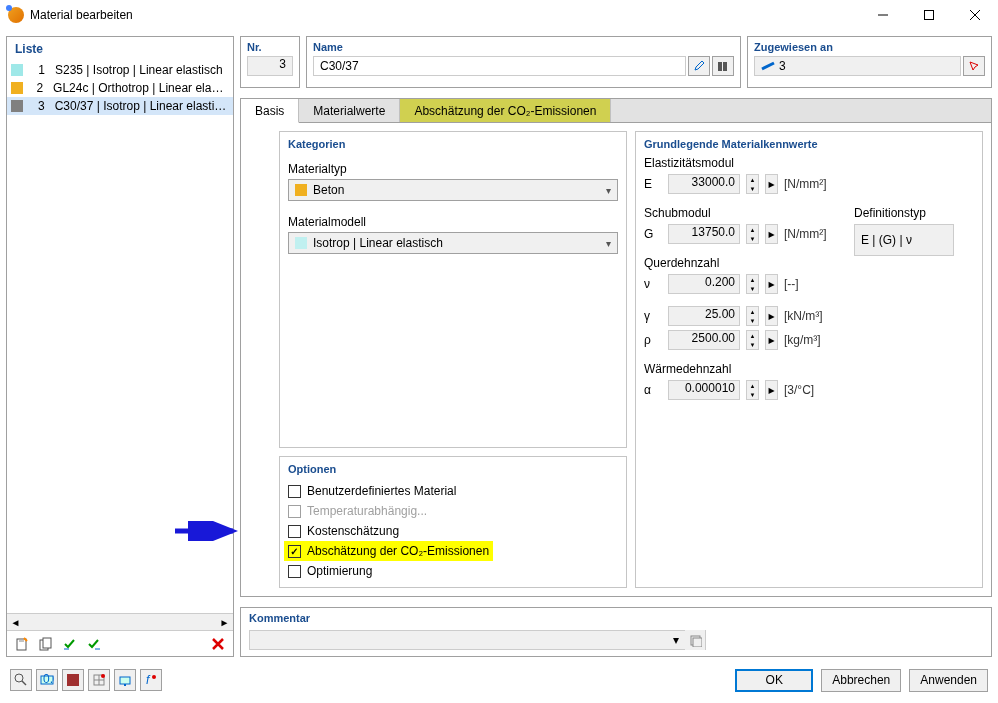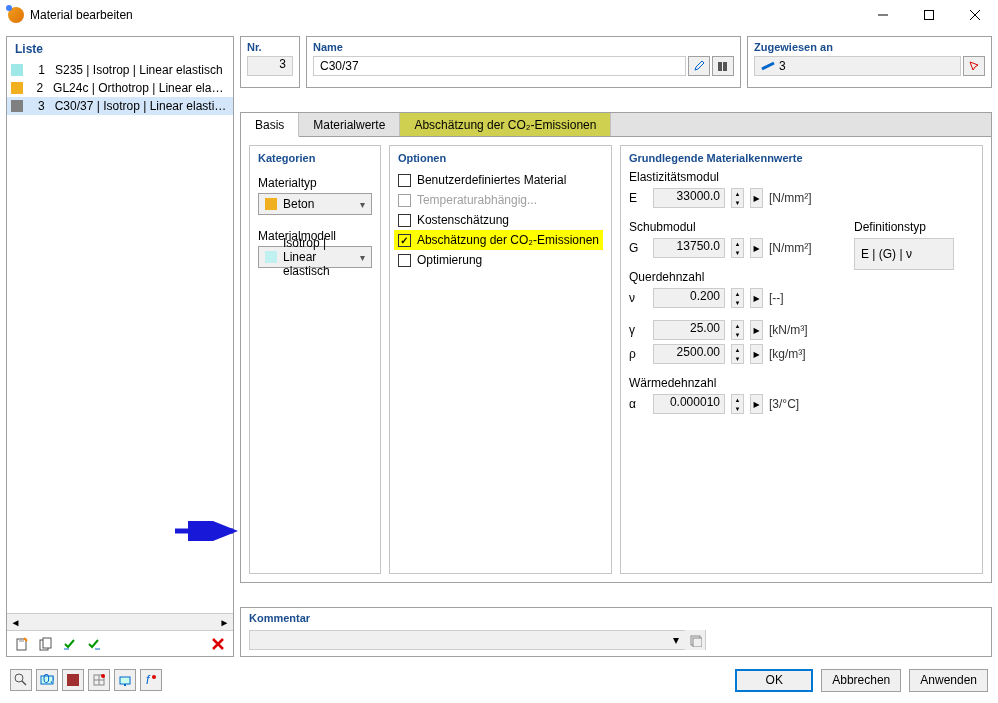--- a/index.html
+++ b/index.html
@@ -22,42 +22,42 @@
     .swatch { width: 12px; height: 12px; margin-right: 8px; flex-shrink: 0; }
     .item-num { width: 14px; text-align: right; margin-right: 10px; }
     .item-text { overflow: hidden; text-overflow: ellipsis; }
     .hscroll { height: 17px; display: flex; align-items: center; background: #f0f0f0; border-top: 1px solid #ccc; }
     .hscroll-arrow { width: 17px; height: 17px; display: flex; align-items: center; justify-content: center; font-size: 10px; }
     .hscroll-track { flex: 1; height: 17px; background: #f0f0f0; }
     .list-toolbar { height: 26px; display: flex; align-items: center; padding: 0 4px; gap: 2px; border-top: 1px solid #ccc; }
     .tool-icon { width: 22px; height: 22px; display: flex; align-items: center; justify-content: center; border: 1px solid transparent; }
     .spacer { flex: 1; }
     
-    .right-area { flex: 1; display: flex; flex-direction: column; gap: 24px; }
+    .right-area { flex: 1; display: flex; flex-direction: column; gap: 10px; }
     
     .top-row { display: flex; gap: 6px; height: 52px; }
     .nr-panel { width: 60px; border: 1px solid #a0a0a0; padding: 4px 6px; display: flex; flex-direction: column; }
     .name-panel { flex: 1; border: 1px solid #a0a0a0; padding: 4px 6px; display: flex; flex-direction: column; }
     .assigned-panel { width: 245px; border: 1px solid #a0a0a0; padding: 4px 6px; display: flex; flex-direction: column; }
     .small-label { font-weight: bold; color: #1a4d8f; margin-bottom: 3px; font-size: 11px; }
     .nr-input { height: 20px; border: 1px solid #ccc; background: #f0f0f0; text-align: right; padding: 0 6px; }
     .name-row { display: flex; gap: 2px; }
     .name-input { flex: 1; height: 20px; border: 1px solid #ccc; padding: 0 6px; }
     .small-btn { width: 22px; height: 20px; border: 1px solid #a0a0a0; background: #f0f0f0; display: flex; align-items: center; justify-content: center; cursor: pointer; }
     .assigned-row { display: flex; gap: 2px; }
     .assigned-input { flex: 1; height: 20px; border: 1px solid #ccc; background: #f0f0f0; padding: 0 6px; display: flex; align-items: center; gap: 4px; }
     
     .main-panel { flex: 1; border: 1px solid #a0a0a0; display: flex; flex-direction: column; }
     .tabs { display: flex; background: #e2e2e2; border-bottom: 1px solid #a0a0a0; height: 24px; align-items: stretch; }
     .tab { padding: 0 14px; display: flex; align-items: center; border-right: 1px solid #c0c0c0; cursor: pointer; }
     .tab.active { background: #fff; border-bottom: 1px solid #fff; margin-bottom: -1px; }
     .tab.highlighted { background: #d0d050; }
     
     .tab-content { flex: 1; display: flex; padding: 8px; gap: 8px; }
-    .col-left { flex: 1; display: flex; flex-direction: row; gap: 8px; }
+    .col-left { flex: 1; display: flex; flex-direction: column; gap: 8px; margin-left: 30px; }
     .col-right { flex: 1; }
     
     .inner-panel { border: 1px solid #c5c5c5; padding: 6px 8px; display: flex; flex-direction: column; }
     .inner-panel.flex1 { flex: 1; }
     .inner-header { font-weight: bold; color: #1a4d8f; margin-bottom: 6px; font-size: 11px; }
     
     .field-label { margin-top: 6px; margin-bottom: 3px; }
     .combo { height: 22px; border: 1px solid #a0a0a0; background: #f0f0f0; display: flex; align-items: center; padding: 0 6px; cursor: pointer; }
     .combo-swatch { width: 12px; height: 12px; margin-right: 6px; }
     .combo-text { flex: 1; }

